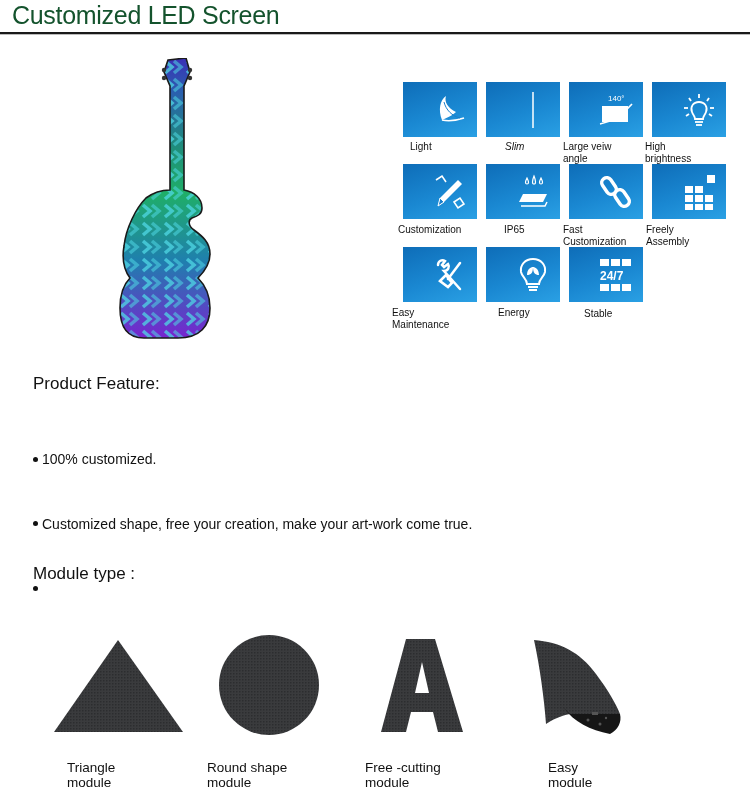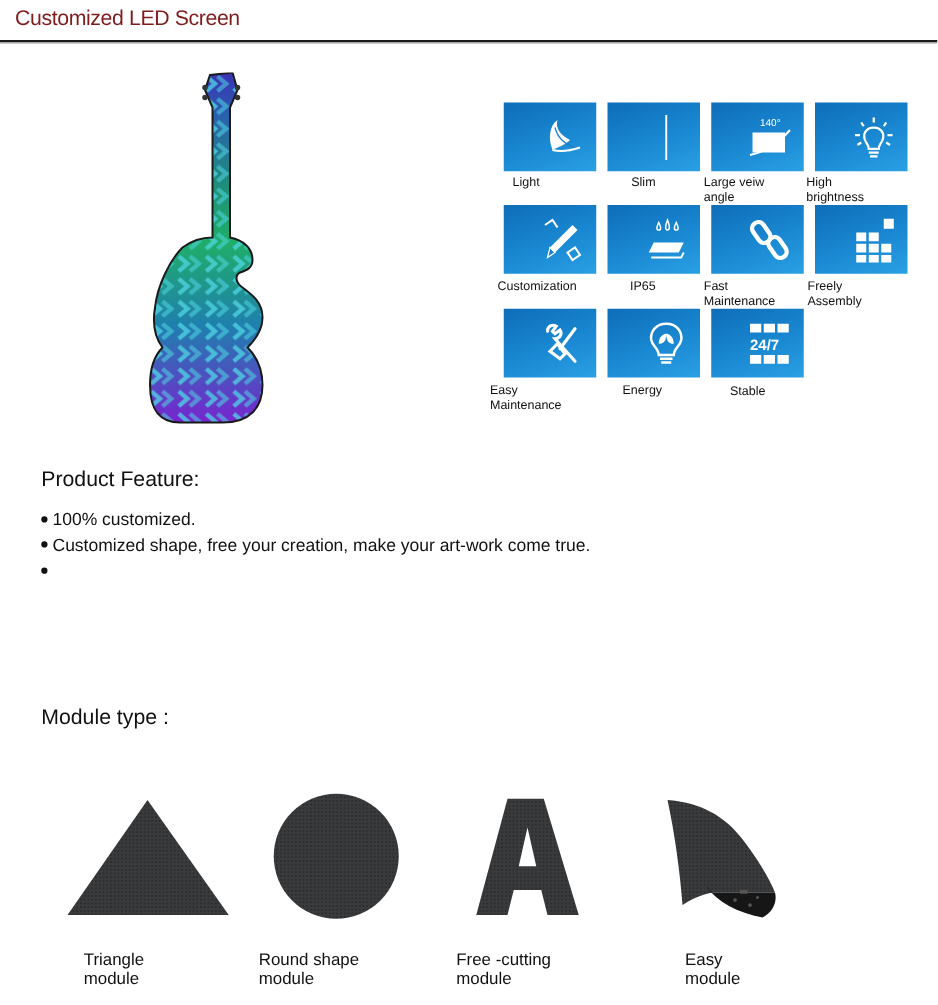--- a/index.html
+++ b/index.html
@@ -1,30 +1,30 @@
 <!DOCTYPE html>
 <html><head>
 <meta charset="utf-8">
 <style>
   html, body { margin: 0; padding: 0; background: #ffffff; }
   body { width: 750px; height: 804px; position: relative; overflow: hidden; font-family: "Liberation Sans", "DejaVu Sans", sans-serif; color: #111; }
   .abs { position: absolute; }
-  .title { left: 12px; top: 0px; font-size: 17px; font-weight: normal; letter-spacing: -0.3px; line-height: 30px; color: #7f1d1d; }
+  .title { left: 12px; top: 0px; font-size: 25px; font-weight: normal; letter-spacing: -0.3px; line-height: 30px; color: #14532d; }
   .rule { left: 0; top: 32px; width: 750px; height: 2px; background: #1a1a1a; }
   .rule2 { left: 0; top: 34px; width: 750px; height: 1px; background: #bbb; }
 
   .guitar { left: 118px; top: 58px; width: 130px; height: 282px; }
 
   .icon-tile { width: 55px; height: 55px; background: linear-gradient(160deg, #0e6db8 0%, #1a88d2 55%, #2aa0e4 100%); display: flex; align-items: center; justify-content: center; padding-left: 19px; }
   .icon-tile svg { width: 40px; height: 40px; }
   .icon-label { font-size: 10px; line-height: 12px; color: #111; }
 
   .section-h { font-size: 17px; color: #111; }
   .bullets { left: 33px; top: 405px; font-size: 14px; line-height: 20.5px; color: #111; }
-  .bullets div { white-space: nowrap; }
+  .bullets div { white-space: nowrap; margin-top: 44px; }
   .bullets .dot { display: inline-block; width: 5px; height: 5px; border-radius: 50%; background: #111; margin-right: 4px; vertical-align: middle; position: relative; top: -1px; }
 
   .mod-label { font-size: 13.5px; line-height: 15px; color: #111; }
 </style>
 </head>
 <body>
 
 <div class="abs title">Customized LED Screen</div>
 <div class="abs rule"></div>
 <div class="abs rule2"></div>
@@ -67,21 +67,21 @@
       <path d="M14 12 C16 20 22 26 30 28" stroke="#1a7fcc" stroke-width="1" fill="none"></path>
     </svg>
 </div>
 <div class="abs icon-label" style="left:410px;top:141px;">Light</div>
 
 <div class="abs icon-tile" style="left:486px;top:82px;">
   <svg viewBox="0 0 40 40">
       <line x1="20" y1="2" x2="20" y2="38" stroke="#fff" stroke-width="1.5"></line>
     </svg>
 </div>
-<div class="abs icon-label" style="left:505px;top:141px;">Slim</div>
+<div class="abs icon-label" style="left:505px;top:141px;font-style:italic;">Slim</div>
 
 <div class="abs icon-tile" style="left:569px;top:82px;">
   <svg viewBox="0 0 40 40">
       <text x="12" y="11" font-size="8" fill="#fff" font-family="Liberation Sans, sans-serif">140°</text>
       <rect x="6" y="16" width="26" height="16" fill="#fff"></rect>
       <path d="M4 34 C14 32 26 26 36 14" stroke="#fff" stroke-width="1.6" fill="none"></path>
     </svg>
 </div>
 <div class="abs icon-label" style="left:563px;top:141px;width:70px;">Large veiw angle</div>
 
@@ -126,21 +126,21 @@
 <div class="abs icon-label" style="left:504px;top:224px;">IP65</div>
 
 <div class="abs icon-tile" style="left:569px;top:164px;">
   <svg viewBox="0 0 40 40">
       <g fill="none" stroke="#fff" stroke-width="3.5">
         <rect x="8" y="5" width="10" height="18" rx="5" transform="rotate(-35 13 14)"></rect>
         <rect x="21" y="17" width="10" height="18" rx="5" transform="rotate(-35 26 26)"></rect>
       </g>
     </svg>
 </div>
-<div class="abs icon-label" style="left:563px;top:224px;width:70px;">Fast Maintenance</div>
+<div class="abs icon-label" style="left:563px;top:224px;width:70px;">Fast Customization</div>
 
 <div class="abs icon-tile" style="left:652px;top:164px;">
   <svg viewBox="0 0 40 40">
       <g fill="#fff">
         <rect x="28" y="3" width="8" height="8"></rect>
         <rect x="6" y="14" width="8" height="7"></rect>
         <rect x="16" y="14" width="8" height="7"></rect>
         <rect x="6" y="23" width="8" height="7"></rect>
         <rect x="16" y="23" width="8" height="7"></rect>
         <rect x="26" y="23" width="8" height="7"></rect>

